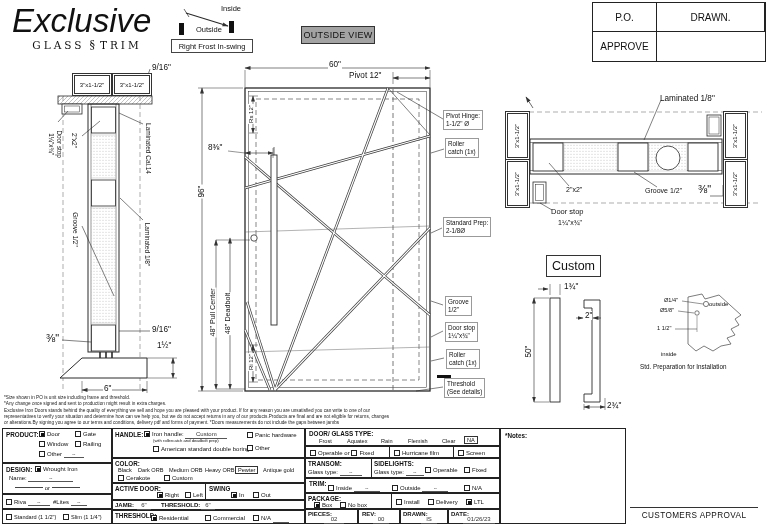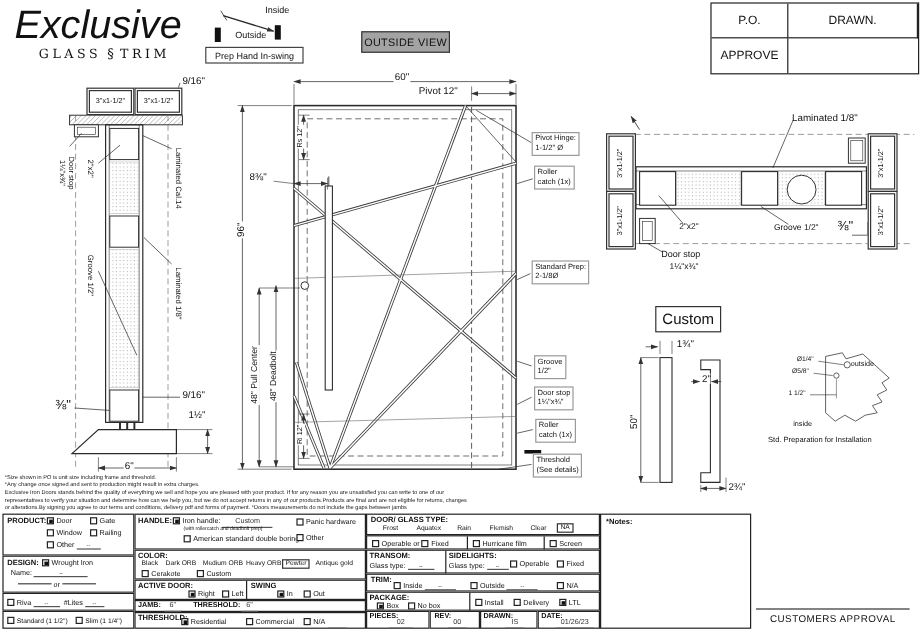--- a/index.html
+++ b/index.html
@@ -198,21 +198,21 @@
   <div class="lbl" style="left:12px;top:2px;font-family:Liberation Sans, sans-serif;font-style:italic;font-size:33px">Exclusive</div>
   <div class="a" style="left:14px;top:38px;width:146px;display:flex;justify-content:center;align-items:center;gap:5px;
               font-family:'DejaVu Serif',serif;font-size:10.5px;letter-spacing:3px">
     <span>GLASS</span>
     <span style="font-size:11px;letter-spacing:0">§</span>
     <span>TRIM</span>
   </div>
 
   <div class="lbl f75" style="left:221px;top:5px">Inside</div>
   <div class="lbl f75" style="left:196px;top:26px">Outside</div>
-  <div class="a f75" style="left:171px;top:39px;width:80px;height:12px;border:1px solid #444;display:flex;align-items:center;justify-content:center;background:#fff">Prep Hand In-swing</div>
+  <div class="a f75" style="left:171px;top:39px;width:80px;height:12px;border:1px solid #444;display:flex;align-items:center;justify-content:center;background:#fff">Right Frost In-swing</div>
 
   <div class="a f9" style="left:301px;top:26px;width:72px;height:16px;border:1px solid #333;display:flex;align-items:center;justify-content:center;background:#a3a3a3;letter-spacing:0.3px">OUTSIDE VIEW</div>
 
   <div class="a" style="left:592px;top:2px;width:174px;height:60px;border:1px solid #222;display:grid;grid-template-columns:64px 1fr;grid-auto-rows:1fr;background:#fff;box-sizing:border-box">
     <div class="f10" style="border-right:1px solid #222;border-bottom:1px solid #222;display:flex;align-items:center;justify-content:center">P.O.</div>
     <div class="f10" style="border-right:1px solid #222;border-bottom:1px solid #222;display:flex;align-items:center;justify-content:center">DRAWN.</div>
     <div class="f10" style="border-right:1px solid #222;display:flex;align-items:center;justify-content:center">APPROVE</div>
   </div>
 
   <div class="lbl f8" style="left:152px;top:63px">9/16"</div>

